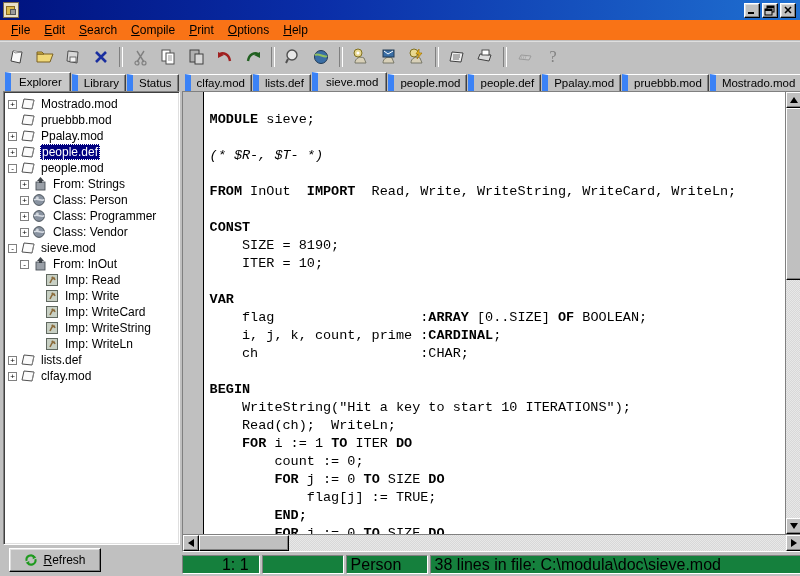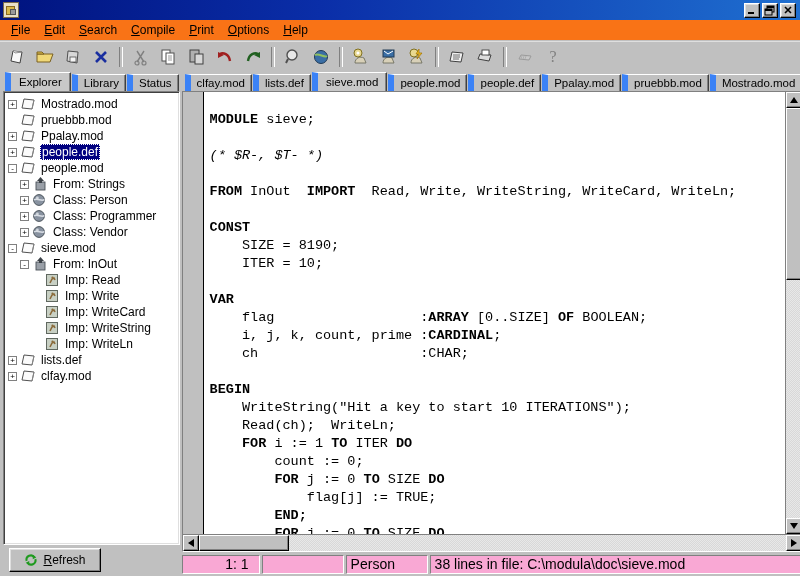--- a/index.html
+++ b/index.html
@@ -328,22 +328,22 @@
     height: 19px;
     display: flex; align-items: stretch;
     margin-top: 3px;
     gap: 2px;
   }
   .spanel {
     border-top: 1px solid #808080;
     border-left: 1px solid #808080;
     border-right: 1px solid #ffffff;
     border-bottom: 1px solid #ffffff;
-    background: #f9a8d4;
-    font-size: 14px;
+    background: #15803d;
+    font-size: 16px;
     line-height: 17px;
     padding: 0 4px;
     box-sizing: border-box;
     white-space: nowrap;
     overflow: hidden;
   }
   .sp-pos { width: 78px; text-align: right; padding-right: 10px; }
   .sp-blank { width: 82px; }
   .sp-mode { width: 82px; }
   .sp-info { flex: 1; }

